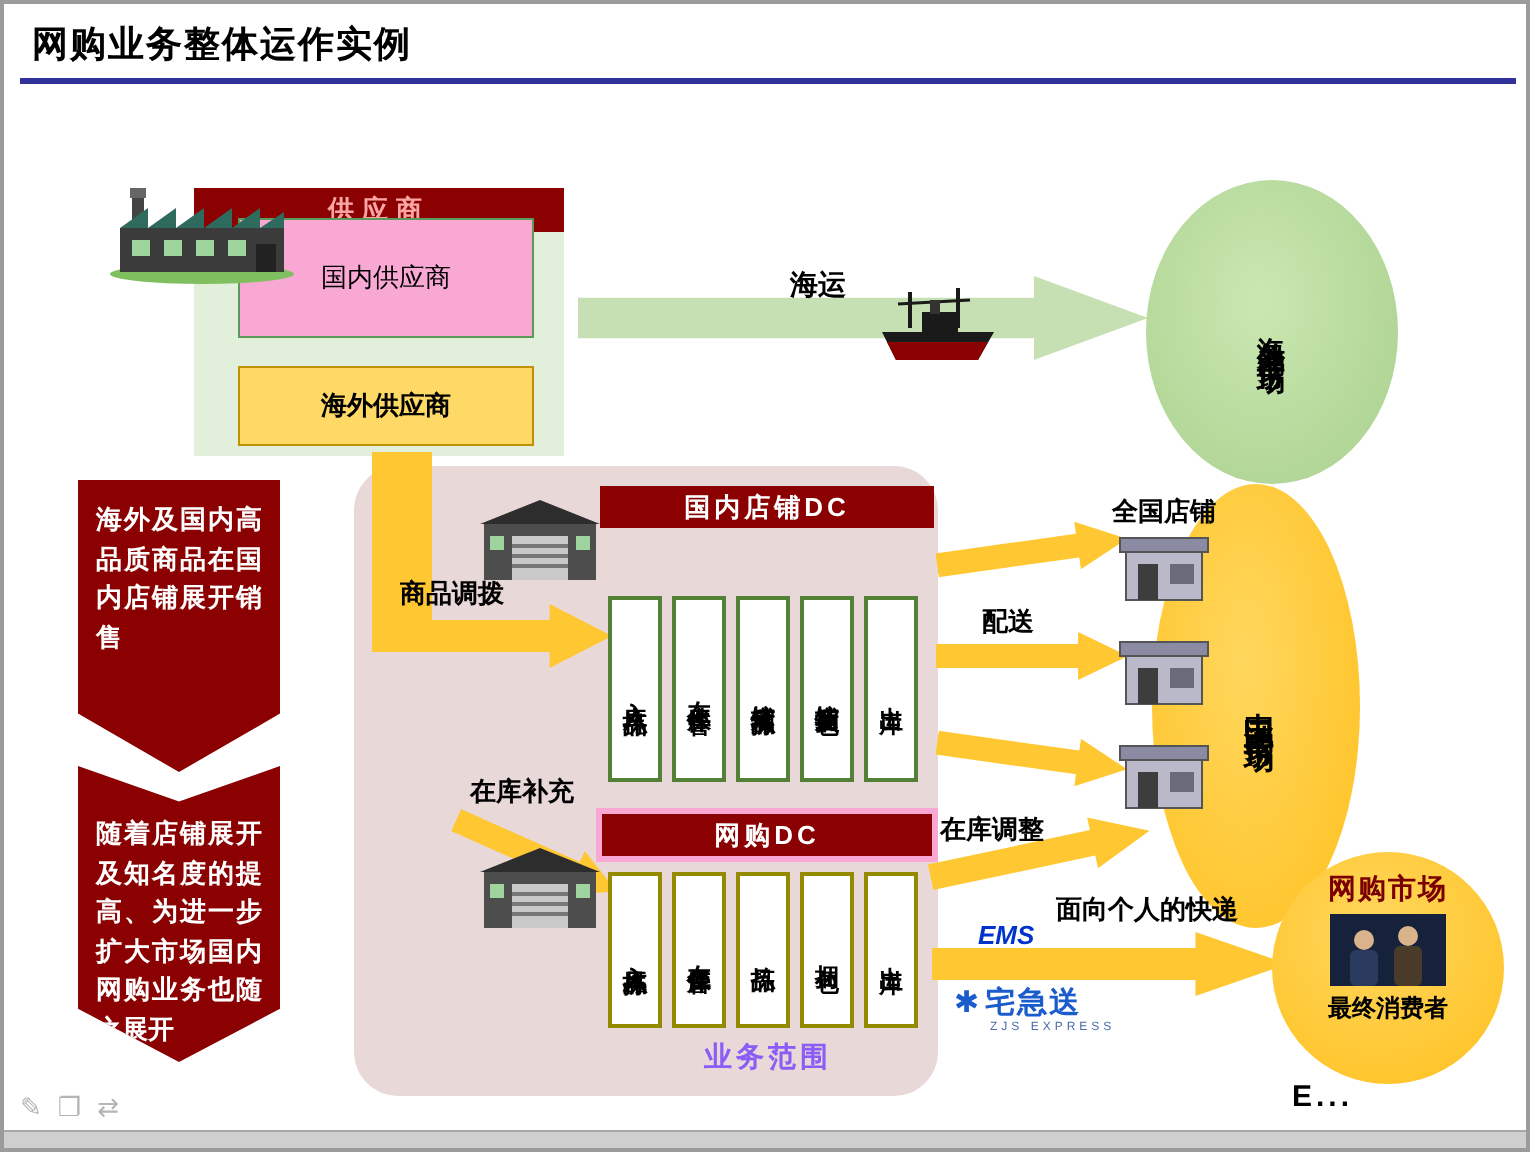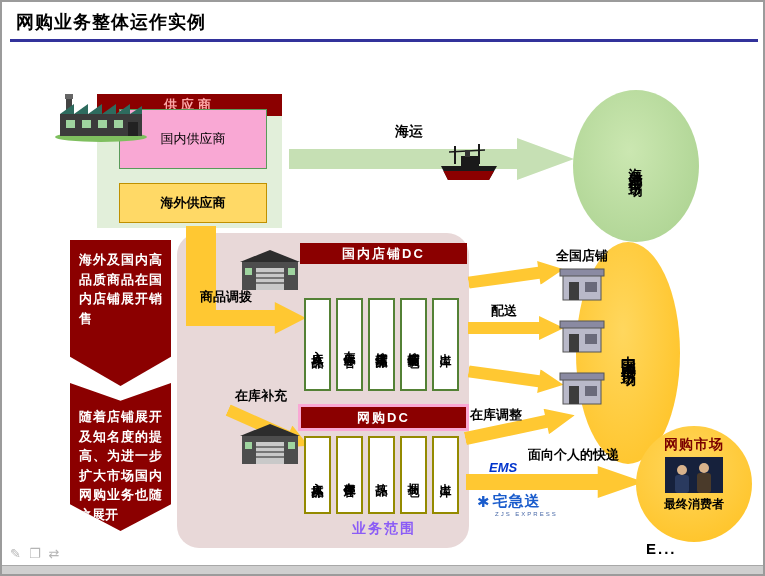--- a/index.html
+++ b/index.html
@@ -35,21 +35,21 @@
     clip-path: polygon(0 25%, 74% 25%, 74% 0, 100% 50%, 74% 100%, 74% 75%, 0 75%);
   }
   .gbar { position:absolute; background:#ffc832; z-index:4; }
 
   .sea-arrow {
     position:absolute; left:287px; top:136px; width:285px; height:42px; background:#c6e0b4; z-index:1;
     clip-path: polygon(0 26%, 80% 26%, 80% 0, 100% 50%, 80% 100%, 80% 74%, 0 74%);
   }
 
   
-  .note { position:absolute; left:37px; width:101px; background:#8B0000; color:#fff; font-weight:bold; font-size:13px; line-height:1.5; text-align:justify; z-index:3;margin-left:31px; }
+  .note { position:absolute; left:37px; width:101px; background:#8B0000; color:#fff; font-weight:bold; font-size:13px; line-height:1.5; text-align:justify; z-index:3; }
   .note1 { top:238px; height:146px; padding:10px 9px; clip-path: polygon(0 0, 100% 0, 100% 80%, 50% 100%, 0 80%); }
   .note2 { top:381px; height:148px; padding:24px 9px 10px 9px; clip-path: polygon(0 0, 50% 12%, 100% 0, 100% 82%, 50% 100%, 0 82%); }
 
   .dc-panel { position:absolute; left:175px; top:231px; width:292px; height:315px; background:#e8d8d8; border-radius:22px; z-index:1; }
 
   .dcheader { position:absolute; background:#8B0000; color:#fff; font-weight:bold; font-size:13px; display:flex; align-items:center; justify-content:center; z-index:5; letter-spacing:2px; }
   .store-dc-header { left:298px; top:241px; width:167px; height:21px; }
   .online-dc-header { left:296px; top:402px; width:171px; height:27px; border:3px solid #f9a8d4; }
 
   .pbox { position:absolute; width:27px; background:#fff; display:flex; align-items:center; justify-content:center; z-index:5; }
@@ -104,21 +104,21 @@
       <path d="M8,22 L22,12 L22,22 L36,12 L36,22 L50,12 L50,22 L64,12 L64,22 L78,12 L78,22 L90,14 L90,22 Z" fill="#2e6b5e"></path>
       <rect x="14" y="28" width="9" height="8" fill="#9fd49f"></rect>
       <rect x="30" y="28" width="9" height="8" fill="#9fd49f"></rect>
       <rect x="46" y="28" width="9" height="8" fill="#9fd49f"></rect>
       <rect x="62" y="28" width="9" height="8" fill="#9fd49f"></rect>
       <rect x="76" y="30" width="10" height="14" fill="#222"></rect>
     </svg>
   </div>
 
   <div class="sea-arrow"></div>
-  <div class="label" style="left:393px; top:121px; font-size:14px;">海运</div>
+  <div class="label" style="left:393px; top:132px; font-size:14px;">海运</div>
   <div class="icon-abs" style="left:437px; top:140px;">
     <svg width="60" height="42" viewBox="0 0 60 42">
       <line x1="16" y1="4" x2="16" y2="22" stroke="#1a1a1a" stroke-width="2"></line>
       <line x1="40" y1="2" x2="40" y2="22" stroke="#1a1a1a" stroke-width="2"></line>
       <line x1="10" y1="10" x2="46" y2="8" stroke="#1a1a1a" stroke-width="1.5"></line>
       <rect x="22" y="14" width="18" height="10" fill="#1a1a1a"></rect>
       <rect x="26" y="8" width="5" height="7" fill="#333"></rect>
       <path d="M2,24 L58,24 L50,38 L9,38 Z" fill="#1a1a1a"></path>
       <path d="M4.5,29 L55,29 L50,38 L9,38 Z" fill="#8B0000"></path>
     </svg>

